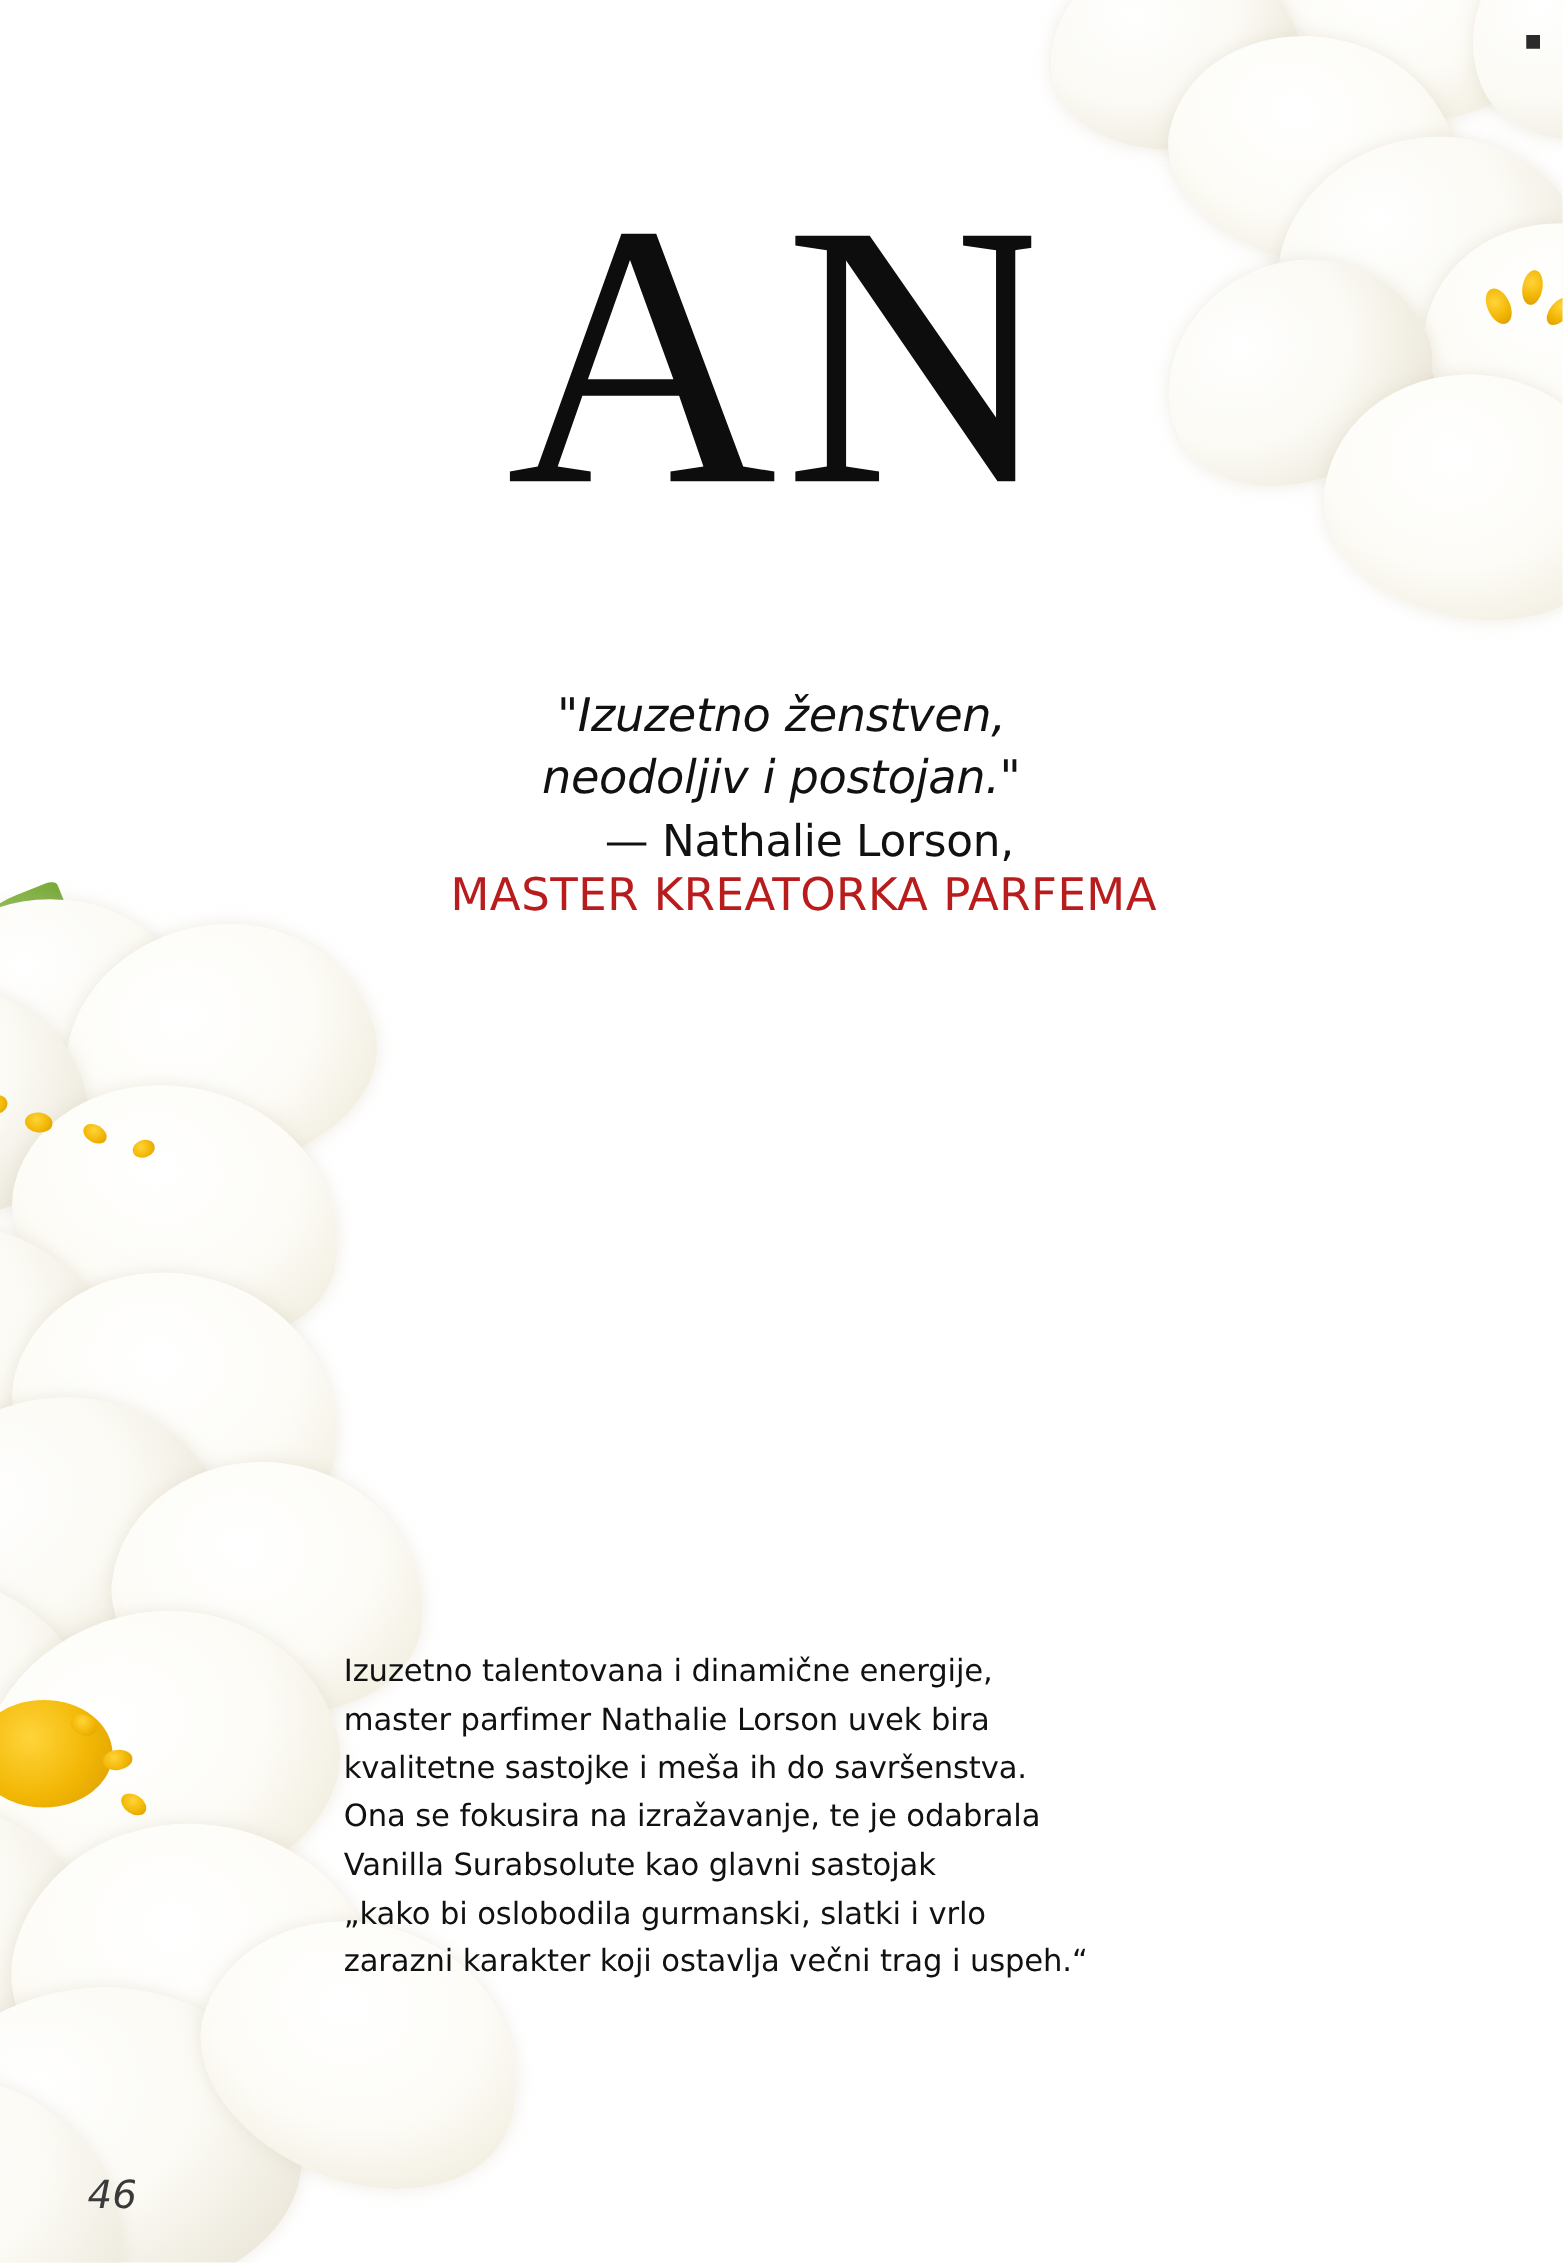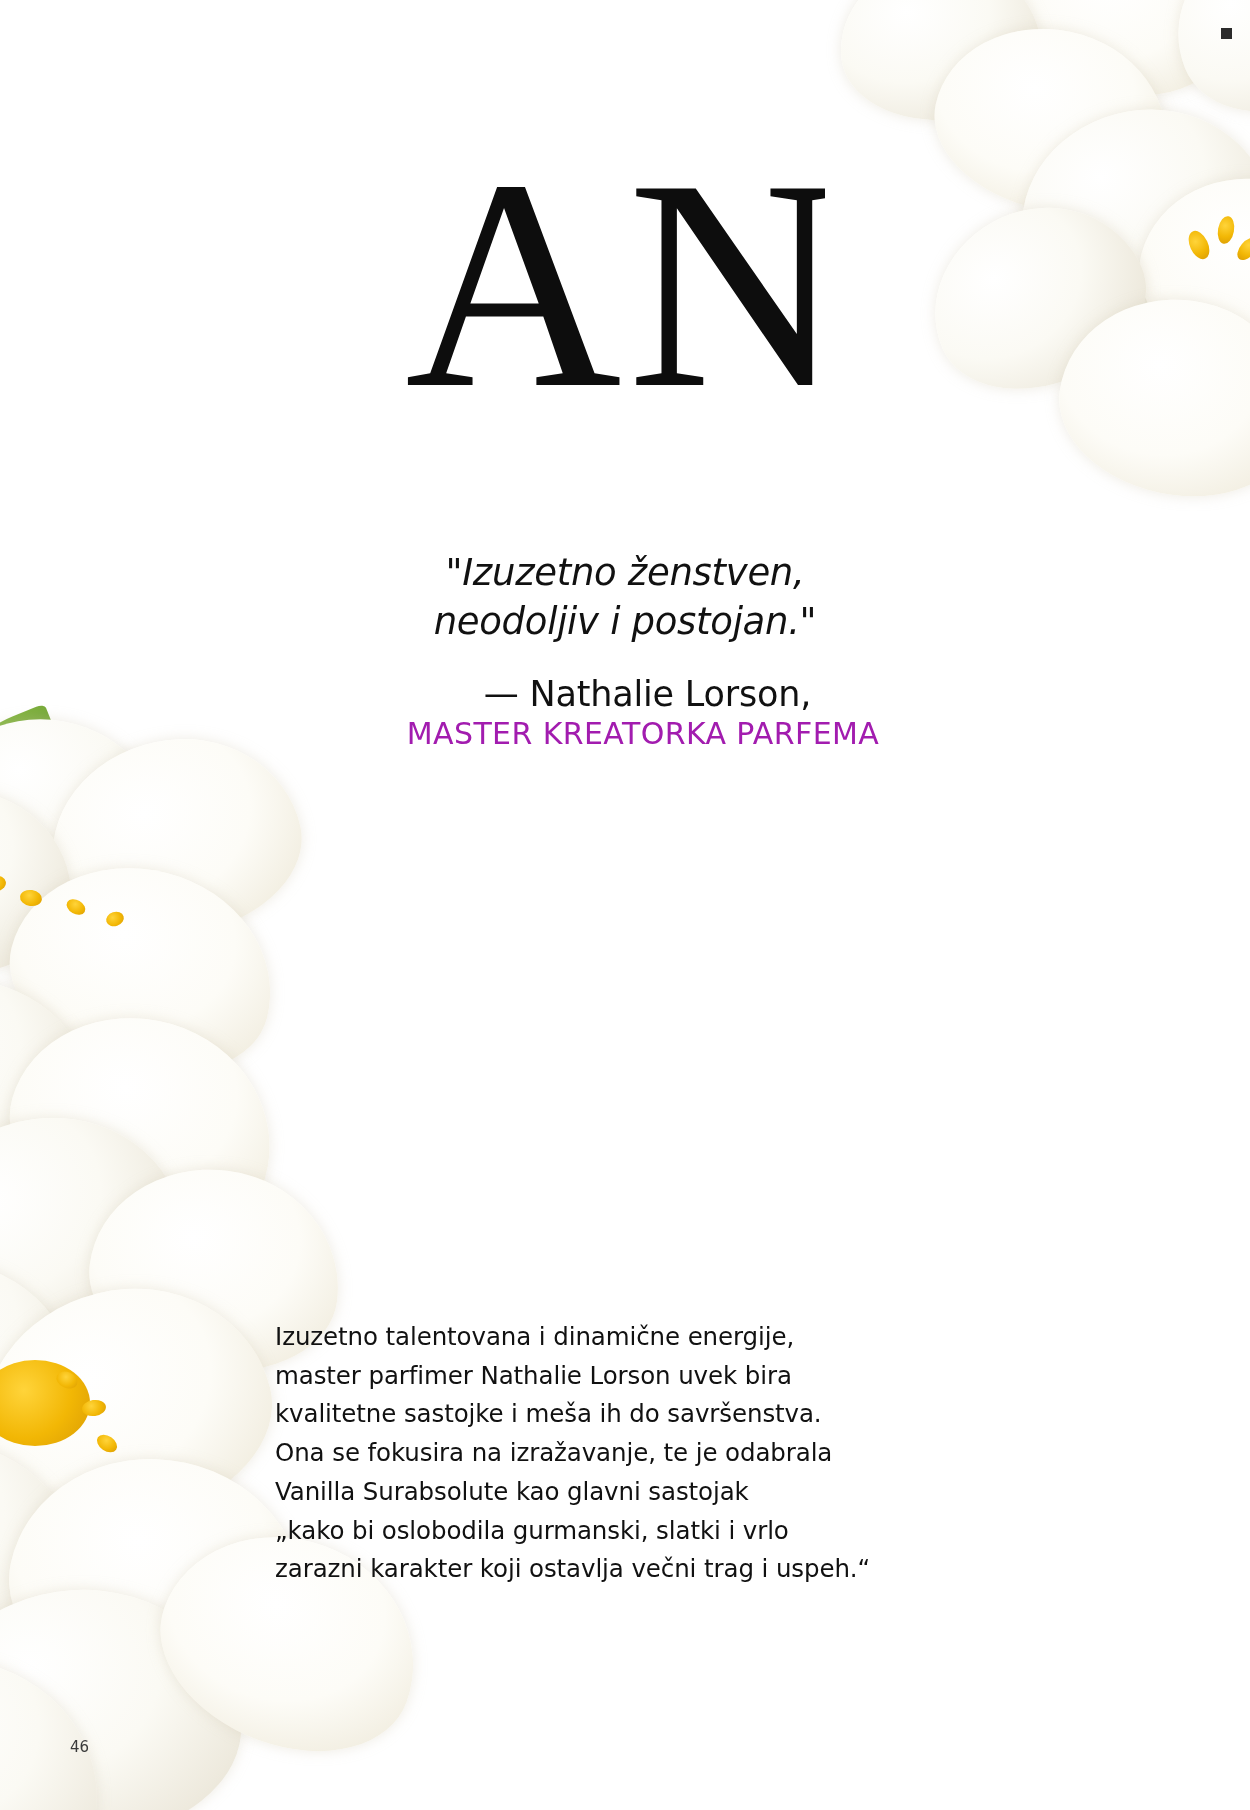--- a/index.html
+++ b/index.html
@@ -83,33 +83,33 @@
   }
   .quote-line {
     font-family: "DejaVu Sans", sans-serif;
     font-style: italic;
     font-size: 37px;
     line-height: 1.33;
     letter-spacing: -0.3px;
     color: #111111;
   }
   .attribution {
-    margin-top: 28px;
+    margin-top: 8px;
     font-family: "DejaVu Sans", sans-serif;
     font-size: 35px;
     letter-spacing: -0.2px;
     color: #111111;
     padding-left: 45px;
   }
   .role {
     margin-top: 2px;
     font-family: "DejaVu Sans", sans-serif;
-    font-size: 30px;
+    font-size: 36px;
     letter-spacing: 0.4px;
-    color: #a21caf;
+    color: #b91c1c;
     padding-left: 36px;
   }
 
   
   #portrait-frame {
     position: absolute;
     top: 905px;
     left: 441px;
     width: 355px;
     height: 372px;
@@ -205,22 +205,23 @@
     letter-spacing: -0.1px;
     color: #111111;
     white-space: pre-line;
   }
 
   #page-number {
     position: absolute;
     left: 70px;
     top: 1738px;
     font-family: "DejaVu Sans", sans-serif;
-    font-size: 15px;
+    font-size: 31px;
     color: #3a3a3a;
+    font-style: italic;
   }
 
   #corner-mark {
     position: absolute;
     top: 28px;
     right: 18px;
     width: 11px;
     height: 11px;
     background: #2b2b2b;
   }

